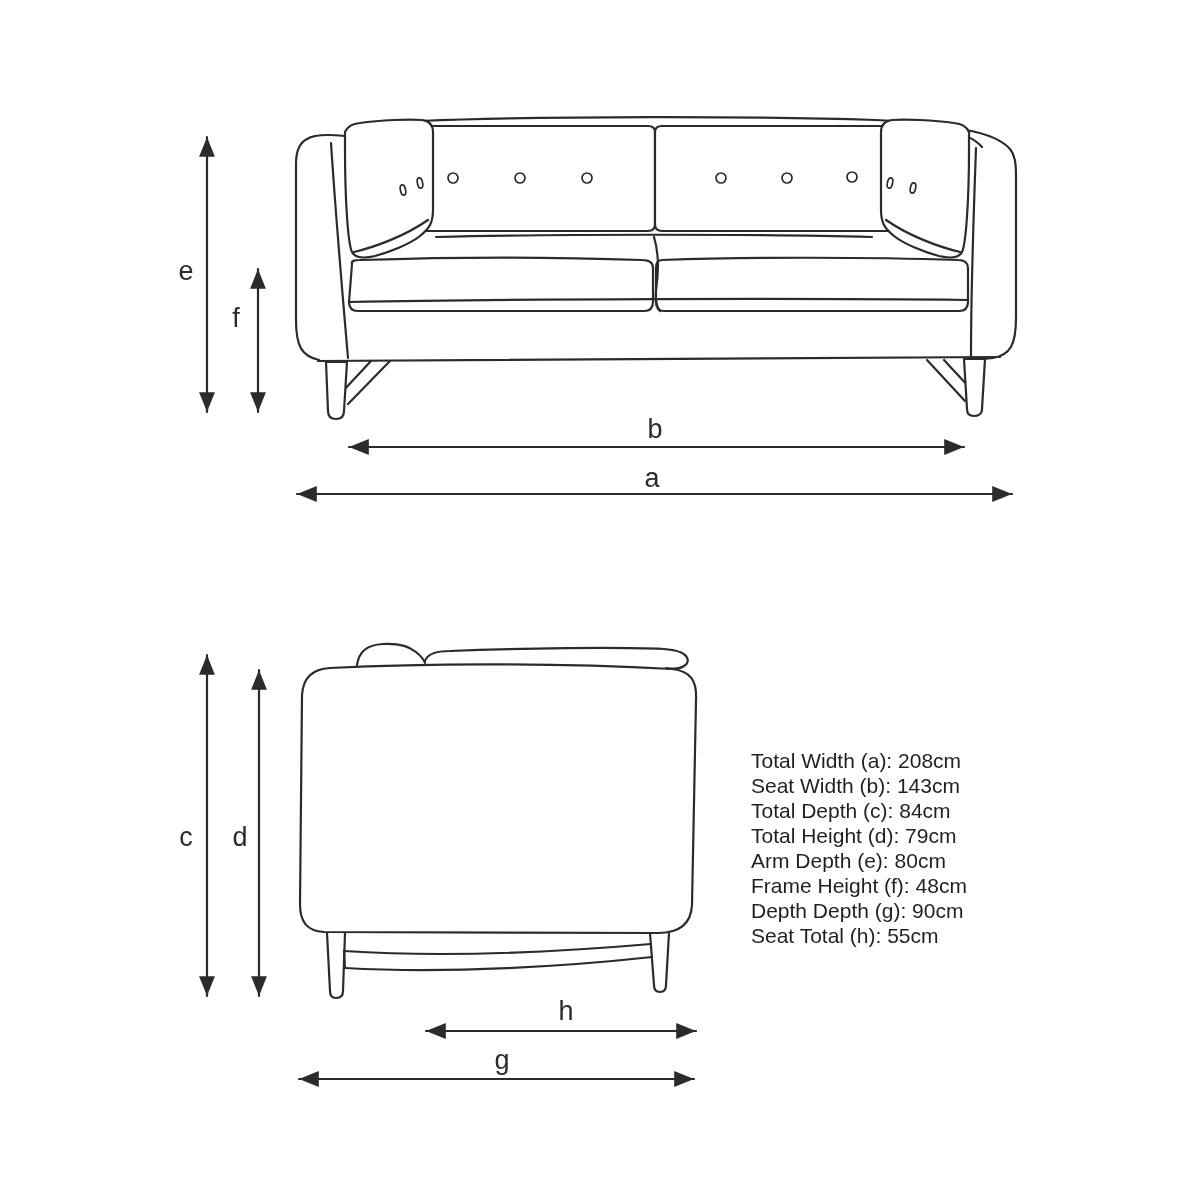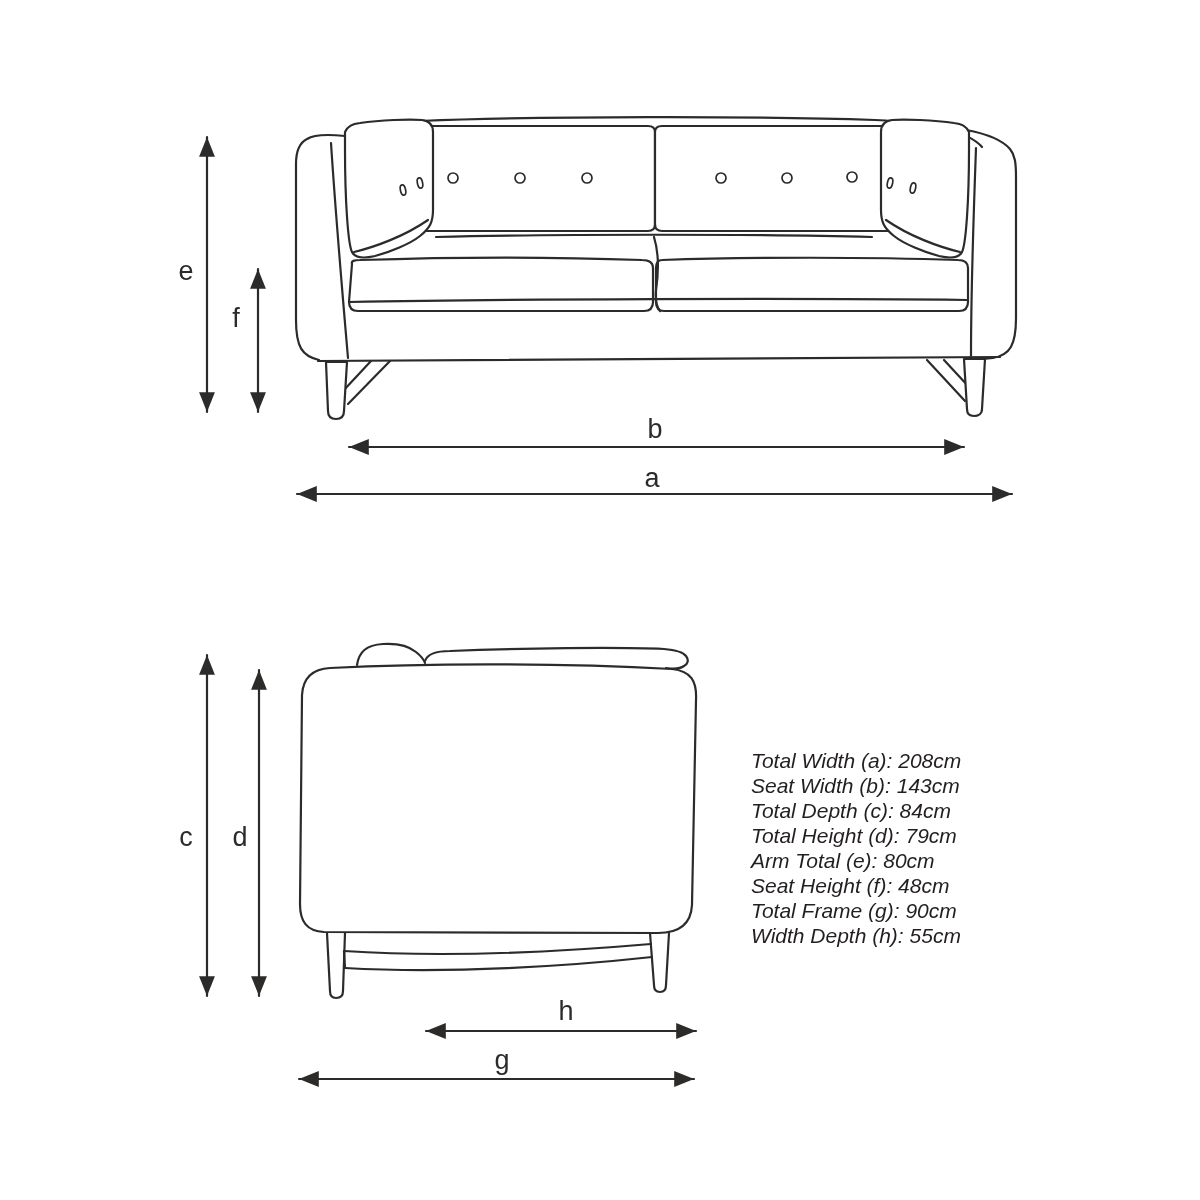--- a/index.html
+++ b/index.html
@@ -11,21 +11,21 @@
   svg.art { position:absolute; left:0; top:0; width:1200px; height:1200px; }
   .ink path, .ink line { stroke:var(--ink); fill:none; stroke-width:2.2; stroke-linecap:round; stroke-linejoin:round; }
   .ink path.fillw { fill:#ffffff; }
   .ink circle, .ink ellipse { stroke:var(--ink); fill:#ffffff; stroke-width:1.7; }
   .lbl {
     position:absolute; transform:translate(-50%,-50%);
     font-size:27px; color:var(--ink); line-height:1;
   }
   .dims {
     position:absolute; left:751px; top:748px;
-    font-size:21px; line-height:25px; color:var(--text); white-space:nowrap;font-style:italic;
+    font-size:21px; line-height:25px; color:var(--text); white-space:nowrap;
   }
 </style>
 </head>
 <body>
 
 <div class="canvas">
 
   <svg class="art ink" viewBox="0 0 1200 1200" aria-hidden="true">
     <defs>
       <marker id="ah" viewBox="0 0 10 8" refX="10" refY="4" markerWidth="9" markerHeight="7.2" orient="auto-start-reverse" markerUnits="strokeWidth">
@@ -123,19 +123,19 @@
   <div class="lbl" style="left:186px; top:837px;">c</div>
   <div class="lbl" style="left:240px; top:837px;">d</div>
   <div class="lbl" style="left:566px; top:1011px;">h</div>
   <div class="lbl" style="left:502px; top:1060px;">g</div>
 
   <div class="dims">
     <div>Total Width (a): 208cm</div>
     <div>Seat Width (b): 143cm</div>
     <div>Total Depth (c): 84cm</div>
     <div>Total Height (d): 79cm</div>
-    <div>Arm Total (e): 80cm</div>
-    <div>Seat Height (f): 48cm</div>
-    <div>Total Frame (g): 90cm</div>
-    <div>Width Depth (h): 55cm</div>
+    <div>Arm Depth (e): 80cm</div>
+    <div>Frame Height (f): 48cm</div>
+    <div>Depth Depth (g): 90cm</div>
+    <div>Seat Total (h): 55cm</div>
   </div>
 
 </div>
 
 </body></html>

